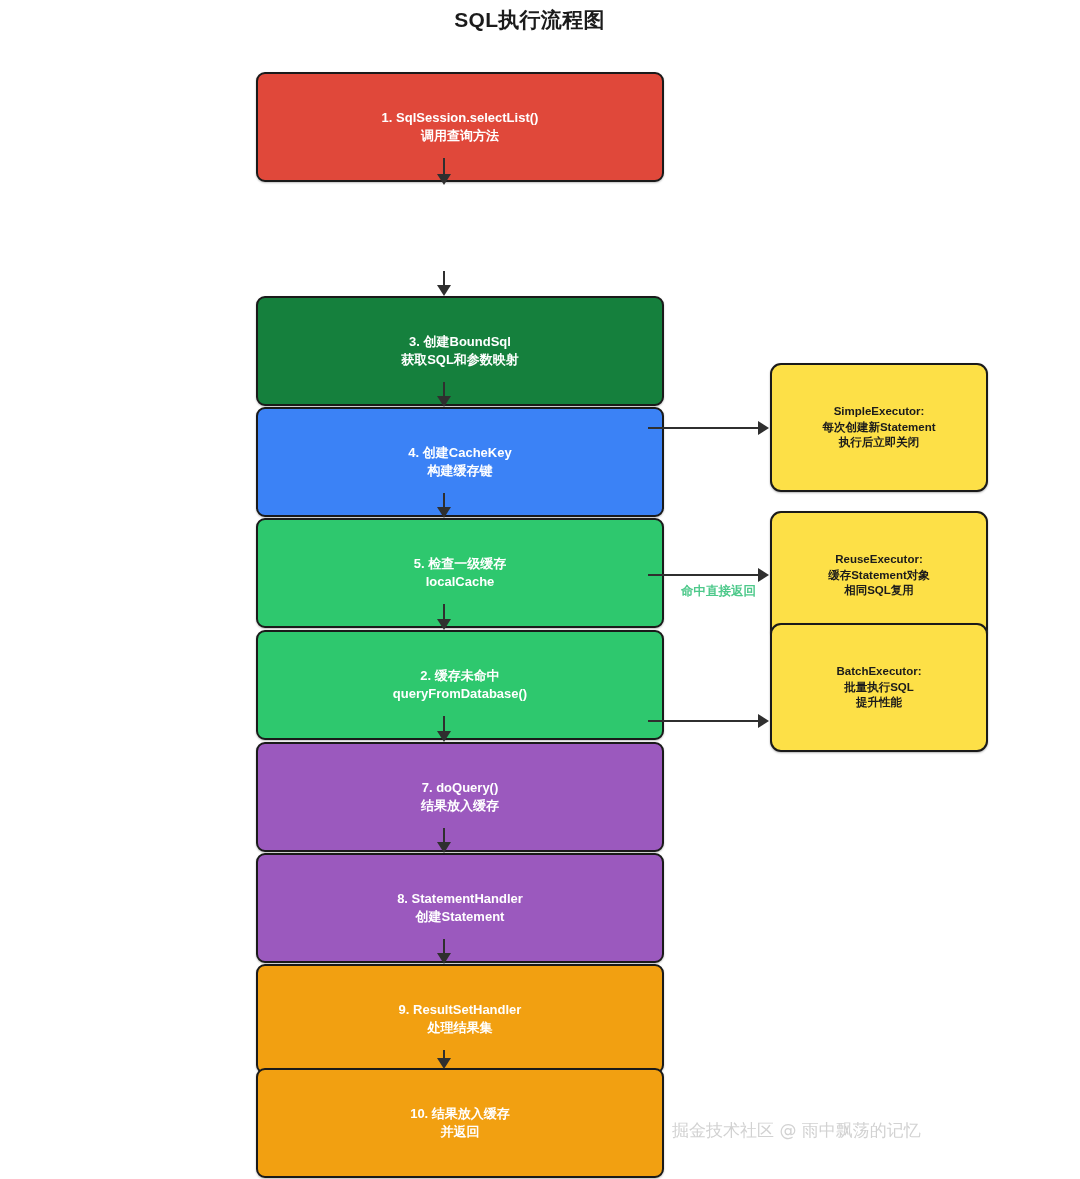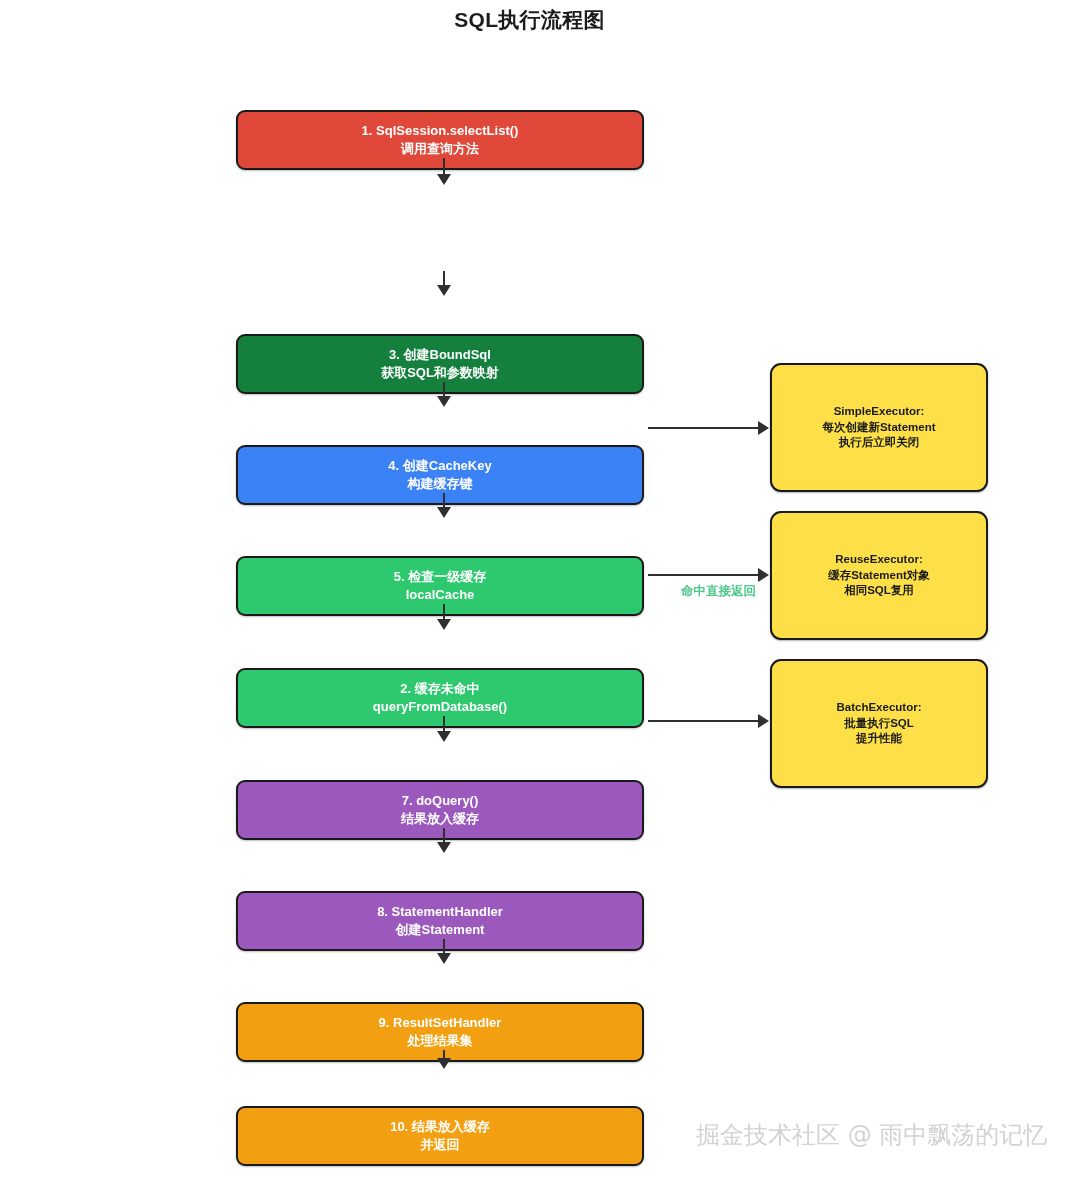--- a/index.html
+++ b/index.html
@@ -43,21 +43,21 @@
     text-align: center;
     color: #ffffff;
     font-weight: bold;
     font-size: 13px;
     line-height: 1.35;
     padding: 4px 8px;
     box-shadow: 0 1px 2px rgba(0,0,0,0.25);
   }
   .node .l1, .node .l2 { display: block; white-space: nowrap; }
 
-  .node.main { left: 236px; width: 408px; height: 60px; margin-top: 38px; }
+  .node.main { left: 256px; width: 408px; height: 110px; }
 
   .node.side {
     left: 770px;
     width: 218px;
     height: 129px;
     background: #fde047;
     color: #1b1b1b;
     font-size: 11.5px;
     border-radius: 11px;
     box-shadow: 0 1px 2px rgba(0,0,0,0.3);
@@ -99,25 +99,24 @@
     font-weight: bold;
     color: #4ec98b;
     white-space: nowrap;
   }
 
   
   #watermark {
     position: absolute;
     left: 672px;
     top: 1119px;
-    font-size: 24px;
+    font-size: 17px;
     color: #d2d2d2;
     white-space: nowrap;
     font-family: "DejaVu Sans", sans-serif;
-    margin-left: 24px;
   }
 </style>
 </head>
 <body>
 
 <div id="canvas">
 
   <div id="diagram-title">SQL执行流程图</div>
 
   <div class="node main" style="top:72px;  background:#e0483a;">
@@ -171,21 +170,21 @@
     <span class="l2">每次创建新Statement</span>
     <span class="l3">执行后立即关闭</span>
   </div>
 
   <div class="node side" style="top:511px;">
     <span class="l1">ReuseExecutor:</span>
     <span class="l2">缓存Statement对象</span>
     <span class="l3">相同SQL复用</span>
   </div>
 
-  <div class="node side" style="top:659px;">
+  <div class="node side" style="top:623px;">
     <span class="l1">BatchExecutor:</span>
     <span class="l2">批量执行SQL</span>
     <span class="l3">提升性能</span>
   </div>
 
   <div class="vline" style="top:158px; height:18px;"></div>
   <div class="varrow" style="top:174px;"></div>
 
   <div class="vline" style="top:271px; height:15px;"></div>
   <div class="varrow" style="top:285px;"></div>

